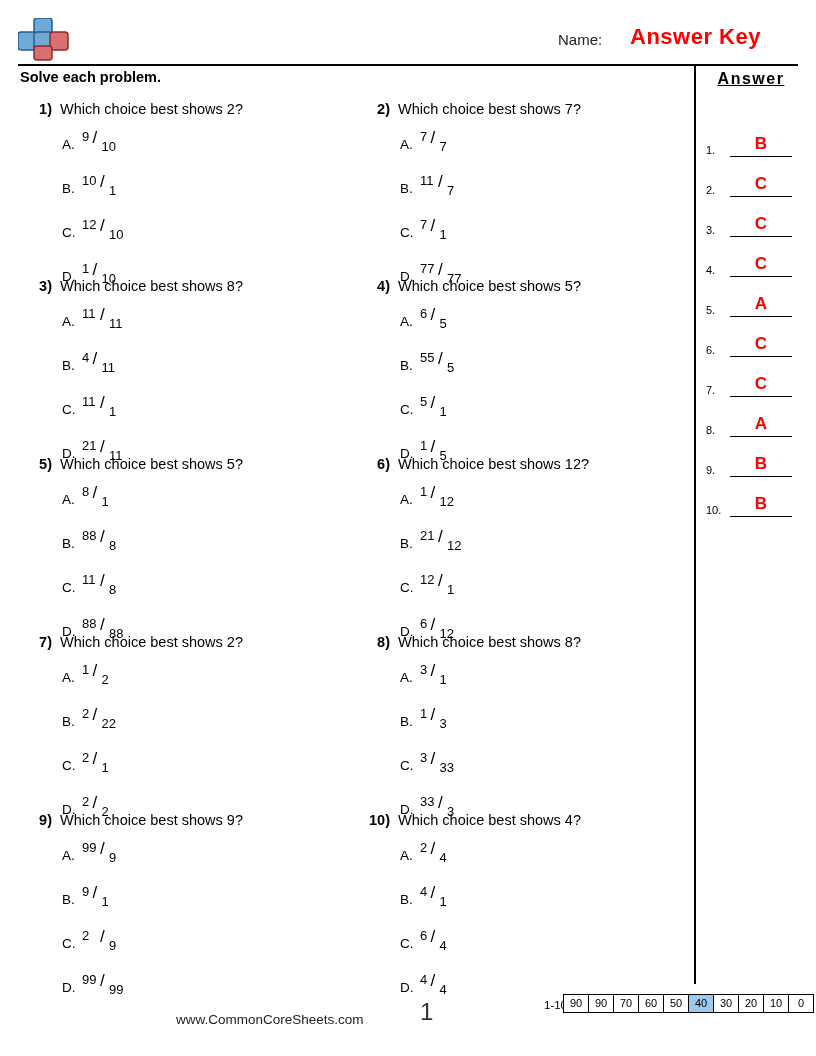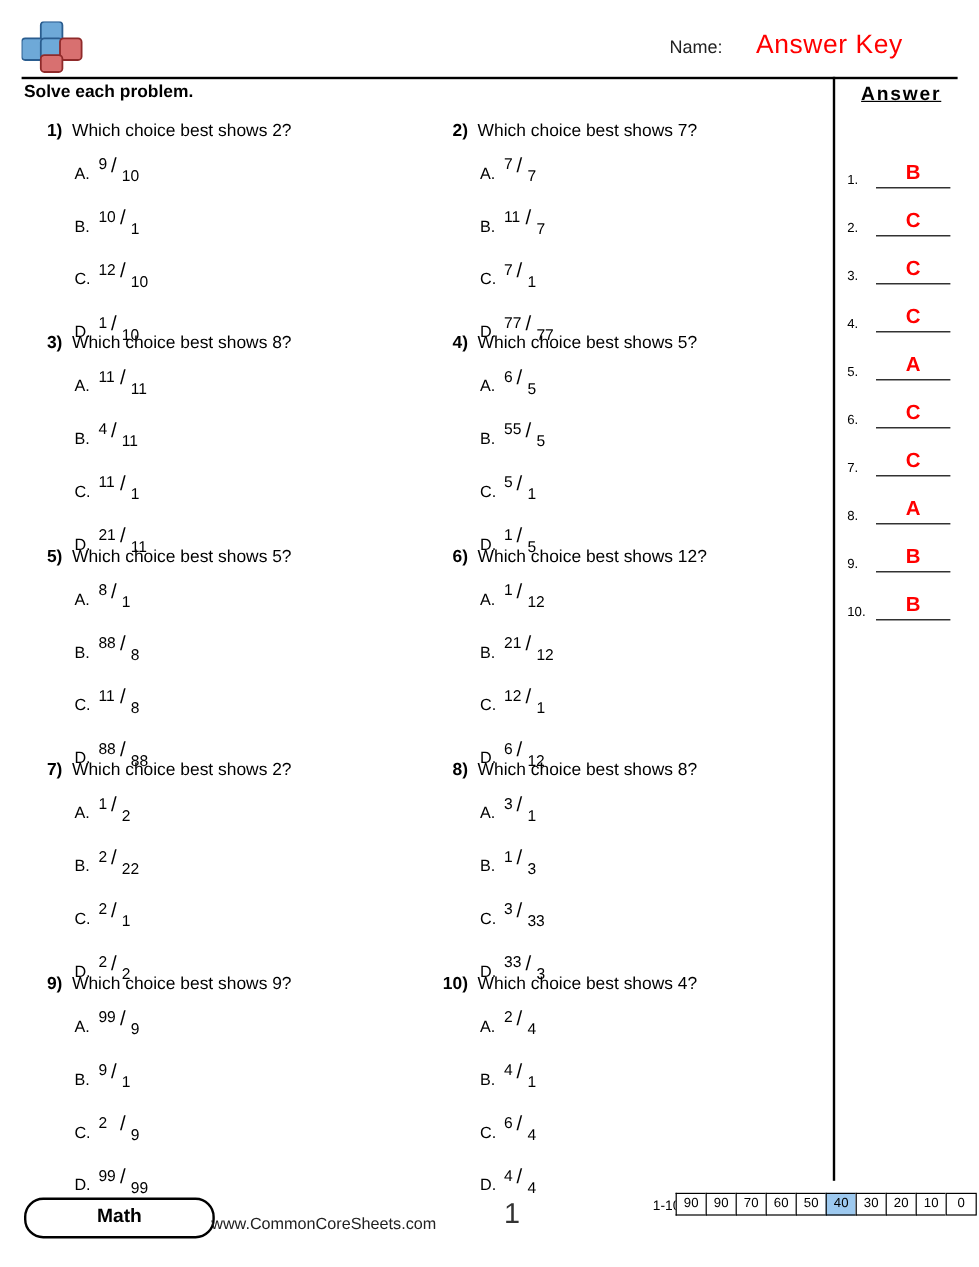--- a/index.html
+++ b/index.html
@@ -53,21 +53,21 @@
     left: 540px;
     top: 13px;
     font-size: 15px;
     color: #222;
   }
   .answer-key {
     position: absolute;
     left: 612px;
     top: 6px;
     font-size: 22px;
-    font-weight: normal;
+    font-weight: bold;
     color: #ff0000;
     letter-spacing: 0.5px;
   }
 
   .header-rule {
     position: absolute;
     left: 18px;
     top: 64px;
     width: 780px;
     height: 2px;
@@ -679,23 +679,20 @@
           <span class="letter">D.</span>
           <span class="frac">
             <span class="num" style="left: 0px;">4</span>
             <span class="bar" style="left: 10.5px; top: -1px;">/</span>
             <span class="den" style="left: 19.5px;">4</span>
           </span>
         </div>
       </div>
     </div>
 
-  <div class="footer-pill">
-    <span>Math</span>
-  </div>
   <div class="footer-url">www.CommonCoreSheets.com</div>
   <div class="page-number">1</div>
   <div class="score-label">1-10</div>
   <div class="score-boxes" id="score-boxes">
       <div class="score-box">90</div>
       <div class="score-box">90</div>
       <div class="score-box">70</div>
       <div class="score-box">60</div>
       <div class="score-box">50</div>
       <div class="score-box hl" style="background: rgb(157, 201, 239);">40</div>

